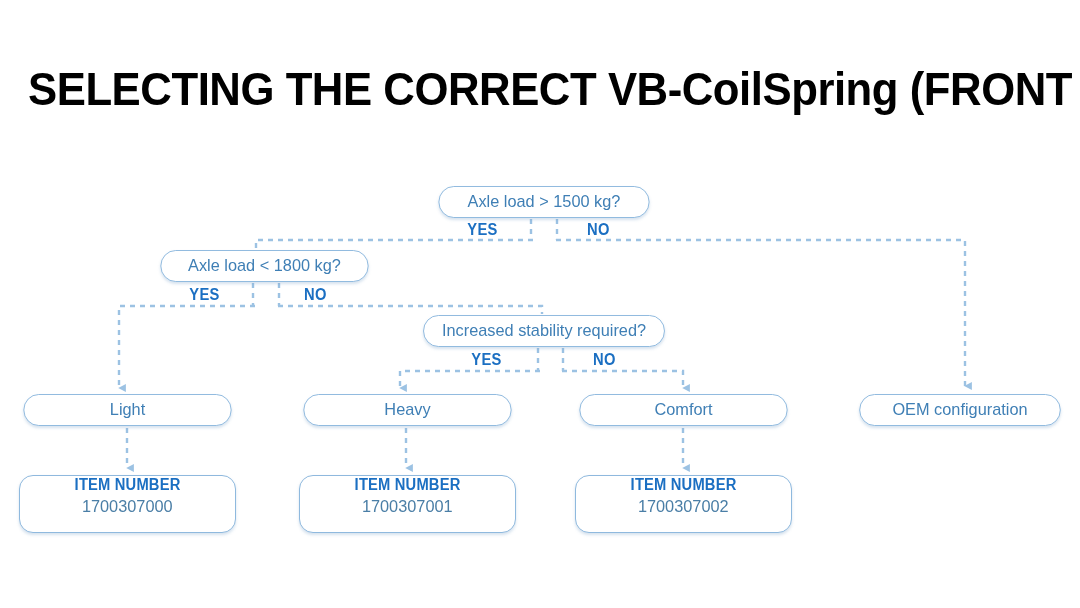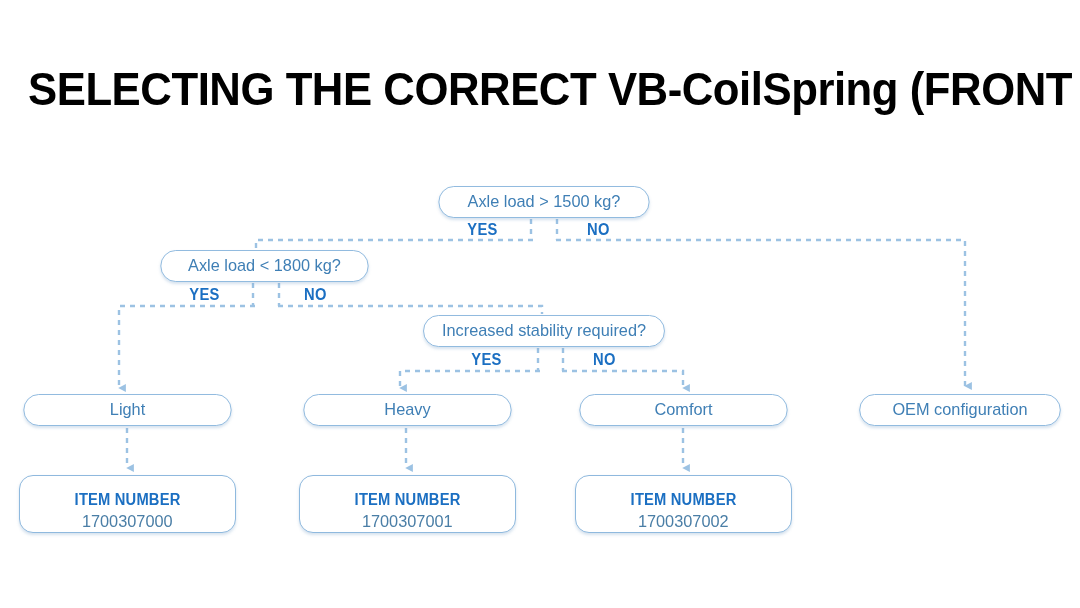--- a/index.html
+++ b/index.html
@@ -51,21 +51,21 @@
     box-shadow: 0 2px 3px rgba(120,160,200,0.30);
     color: #3f7fb5;
     font-size: 17px;
     line-height: 20px;
     white-space: nowrap;
     transform: scaleX(0.96);
   }
   .node.square {
     border-radius: 14px;
     flex-direction: column;
-    justify-content: flex-end;
+    justify-content: flex-start;
     transform: none;
   }
 
   
   #node-d1 { left: 434px; top: 186px; width: 220px; height: 32px; }
   #node-d2 { left: 156px; top: 250px; width: 217px; height: 32px; }
   #node-d3 { left: 418px; top: 315px; width: 252px; height: 32px; }
 
   
   #node-light   { left: 19px;  top: 394px; width: 217px; height: 32px; }

